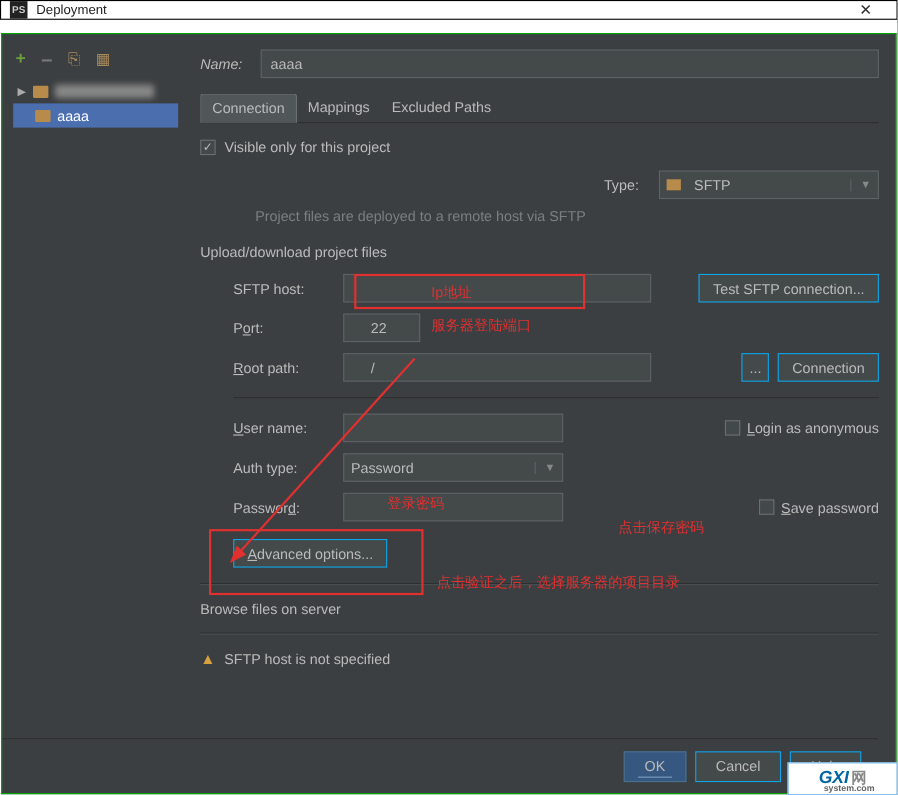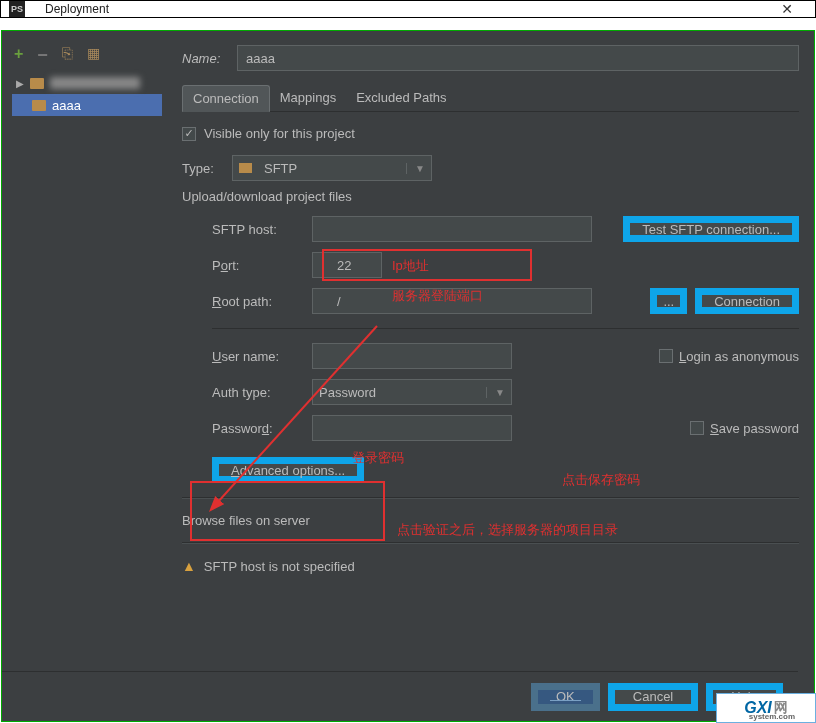--- a/index.html
+++ b/index.html
@@ -1,21 +1,21 @@
 <!DOCTYPE html>
 <html><head>
 <meta charset="utf-8">
 <style>
 * { box-sizing: border-box; margin: 0; padding: 0; font-family: "Segoe UI", Arial, sans-serif; }
 body { background: #fff; width: 816px; height: 723px; overflow: hidden; position: relative; }
 
 
 .titlebar { height: 18px; background: #fff; border: 1px solid #000; display: flex; align-items: center; padding: 0 8px; }
 .titlebar .app-icon { width: 16px; height: 16px; background: #222; margin-right: 8px; display:flex; align-items:center; justify-content:center; color:#ccc; font-size:9px; font-weight:bold;}
-.titlebar .title { font-size: 12px; color: #222; flex: 1; margin-left: 12px; }
+.titlebar .title { font-size: 12px; color: #222; flex: 1; }
 .titlebar .close-btn { width: 40px; text-align: center; font-size: 14px; color: #333; cursor: pointer; }
 
 
 .main { position: absolute; top: 30px; left: 1px; right: 1px; bottom: 1px; background: #3c3f41; border: 1px solid #0a0; }
 
 
 .sidebar { position: absolute; left: 10px; top: 14px; width: 150px; bottom: 60px; background: #3c3f41; }
 .toolbar { display: flex; gap: 14px; padding: 0 0 6px 2px; }
 .tool-add { color: #6a9f3e; font-size: 16px; font-weight: bold; }
 .tool-remove { color: #777; font-size: 18px; font-weight: bold; }
@@ -35,38 +35,38 @@
 .name-row label { width: 55px; font-style: italic; }
 .name-row input { flex: 1; height: 26px; background: #44494a; border: 1px solid #5e6364; color: #bbb; padding: 0 8px; font-size: 13px; }
 
 .tabs { display: flex; border-bottom: 1px solid #2d2f30; margin-bottom: 14px; }
 .tab { padding: 5px 10px; color: #bbb; cursor: pointer; }
 .tab.active { background: #515658; border: 1px solid #6a6f71; border-bottom: 1px solid #515658; border-radius: 3px 3px 0 0; margin-bottom:-1px;}
 
 .checkbox-row { display: flex; align-items: center; gap: 8px; margin-bottom: 14px; }
 .checkbox { width: 14px; height: 14px; background: #43494a; border: 1px solid #6a6f71; display: flex; align-items: center; justify-content: center; color: #bbb; font-size: 11px; }
 
-.type-row { display: flex; align-items: center; margin-bottom: 8px; }
+.type-row { display: flex; align-items: center; margin-bottom: 8px; justify-content: flex-end; }
 .type-row label { width: 50px; }
 .select { display: flex; align-items: center; background: #44494a; border: 1px solid #5e6364; height: 26px; width: 200px; padding: 0 6px; justify-content: space-between; }
 .select .icon2 { width: 13px; height: 10px; background: #b88b4a; margin-right: 6px; }
 .select .txt { flex: 1; color: #bbb; }
 .select .arrow { border-left: 1px solid #5e6364; padding-left: 8px; color: #888; font-size: 10px; }
 
 .hint { color: #7b7f80; margin-left: 50px; margin-bottom: 18px; }
 
 .section-title { color: #bbb; margin-bottom: 12px; display:block;}
 
 .form-row { display: flex; align-items: center; margin-bottom: 10px; margin-left: 30px; position: relative; }
 .form-row .lbl { width: 100px; color: #bbb; }
 .form-row .lbl u { text-decoration: underline; }
 .txtin { height: 26px; background: #44494a; border: 1px solid #5e6364; color: #bbb; padding: 0 24px; font-size: 13px; }
 .w200 { width: 200px; } .w70 { width: 70px; } .w260 { width: 280px; } .wfill { flex: 1; }
 
-.btn { background: #44494a; border: 7px solid #0ea5e9; color: #bbb; height: 26px; padding: 0 12px; cursor: pointer; font-size: 13px; display:inline-flex; align-items:center; }
+.btn { background: #44494a; border: 1px solid #0ea5e9; color: #bbb; height: 26px; padding: 0 12px; cursor: pointer; font-size: 13px; display:inline-flex; align-items:center; }
 .btn.small { padding: 0 6px; }
 
 .sep { border-top: 1px solid #2d2f30; margin: 14px 0 14px 30px; }
 
 .advbtn { margin-left: 30px; margin-top:6px;}
 
 .warning { display: flex; align-items: center; gap: 8px; margin-top: 0; }
 .warn-icon { color: #d8a13f; font-size: 14px; }
 
 
@@ -140,20 +140,21 @@
     <div class="type-row">
       <label>Type:</label>
       <div class="select">
         <span style="display:flex;align-items:center;gap:6px;">
           <span class="icon2"></span>
           <span class="txt">SFTP</span>
         </span>
         <span class="arrow">▼</span>
       </div>
     </div>
+    <div class="hint">Project files are deployed to a remote host via SFTP</div>
 
     <span class="section-title">Upload/download project files</span>
 
     <div class="form-row">
       <span class="lbl">SFTP host:</span>
       <input class="txtin w260" value="" style="">
       <span style="flex:1"></span>
       <button class="btn">Test SFTP connection...</button>
     </div>
 

